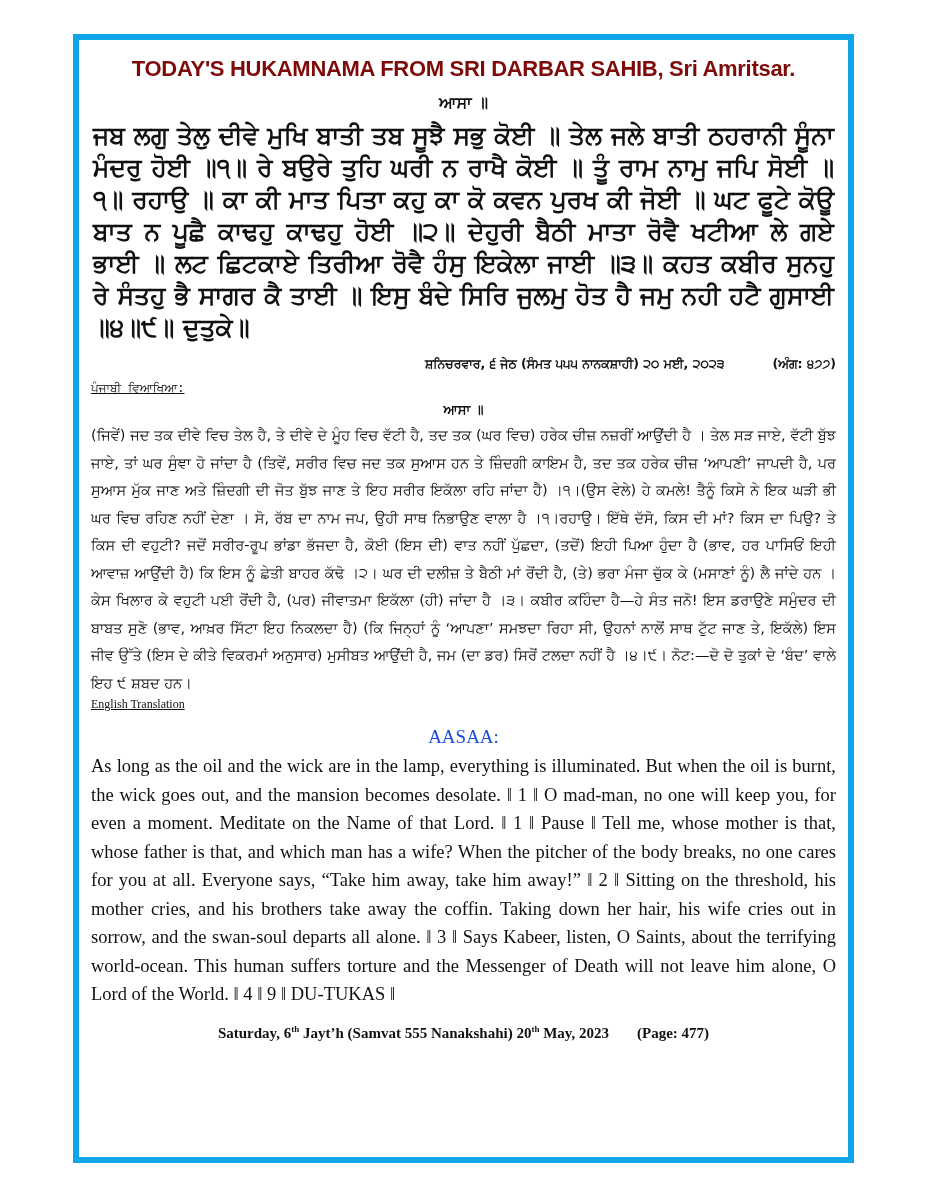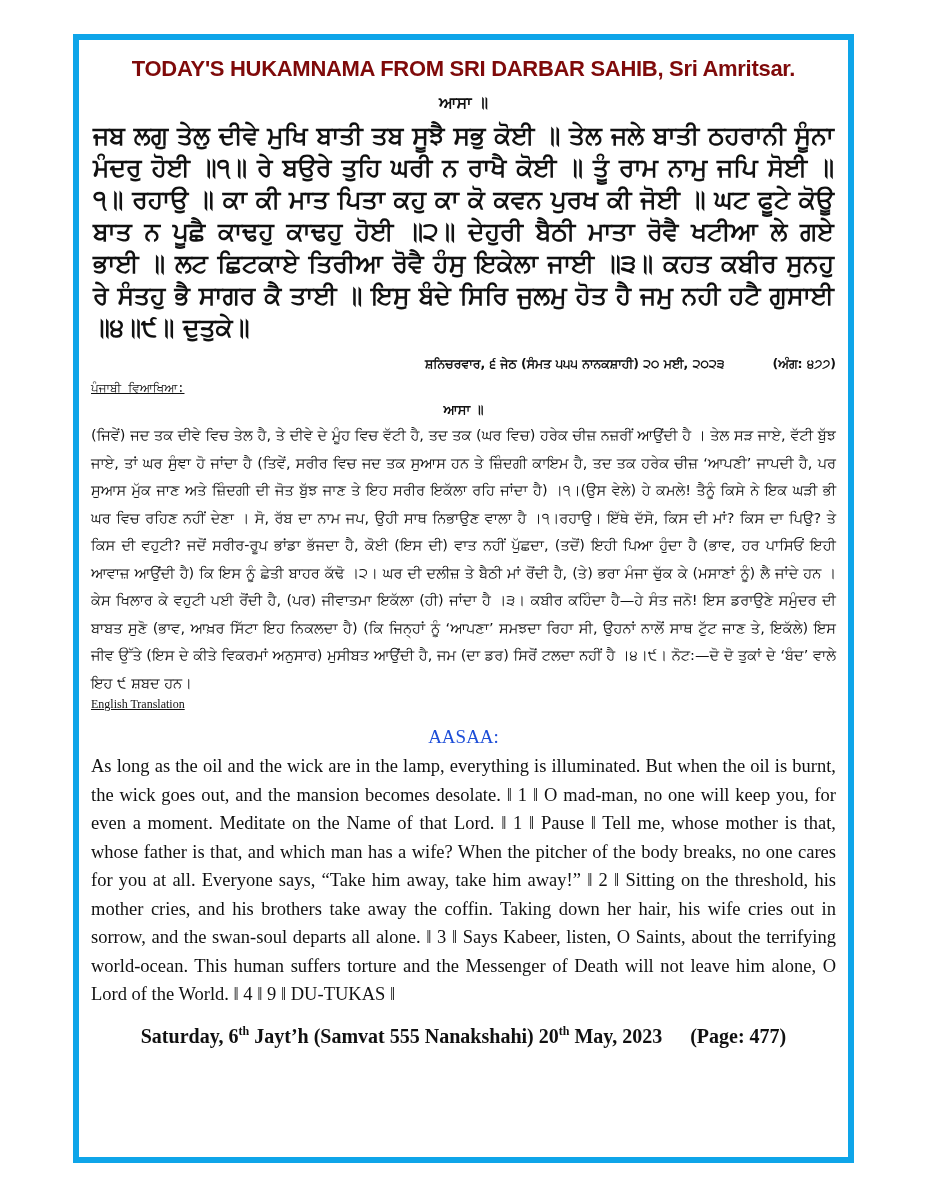--- a/index.html
+++ b/index.html
@@ -123,21 +123,21 @@
       font-size: 18.5px;
       line-height: 28.5px;
       text-align: justify;
       margin-top: 4px;
       color: #111;
     }
     .footer {
       text-align: center;
       font-family: "Liberation Serif", serif;
       font-weight: bold;
-      font-size: 20px;
+      font-size: 15px;
       margin-top: 16px;
       color: #111;
     }
     .footer .page-ref {
       margin-left: 28px;
     }
   </style>
 </head>
 <body>
 

